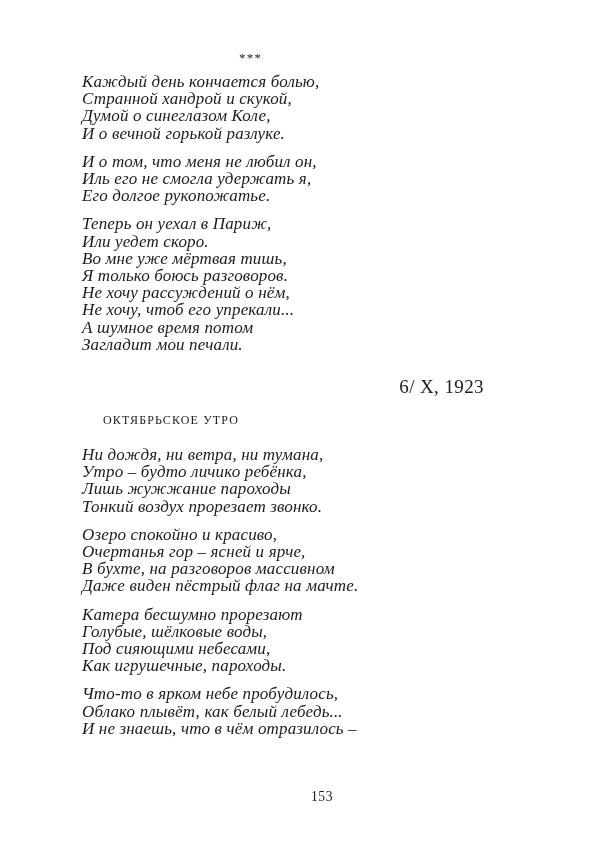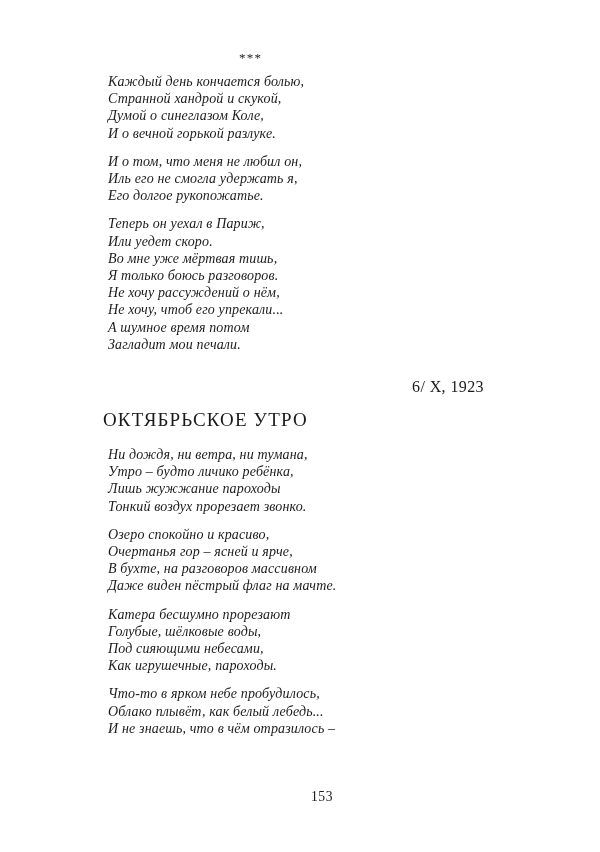--- a/index.html
+++ b/index.html
@@ -30,49 +30,49 @@
   }
 
   .stanza {
     margin: 0 0 11px 0;
     padding: 0;
   }
   .stanza:last-child { margin-bottom: 0; }
 
   .verse-line {
     font-style: italic;
-    font-size: 14px;
+    font-size: 17px;
     line-height: 17.2px;
     letter-spacing: 0.15px;
     white-space: pre;
-    margin-left: 108px;
+    margin-left: 82px;
   }
 
   .separator-mark {
     font-style: normal;
     font-size: 13px;
     letter-spacing: 1.2px;
     text-align: left;
     margin-left: 239px;
     line-height: 16px;
     padding-bottom: 7px;
   }
 
   .date-line {
     font-style: normal;
-    font-size: 16px;
+    font-size: 19px;
     line-height: 17px;
     text-align: right;
     margin-right: 116px;
     letter-spacing: 0.4px;
   }
 
   .poem-title {
     font-style: normal;
-    font-size: 19px;
+    font-size: 12px;
     line-height: 16px;
     letter-spacing: 1.15px;
     margin-left: 103px;
     white-space: pre;
   }
 
   .folio {
     position: absolute;
     left: 0;
     right: 0;

